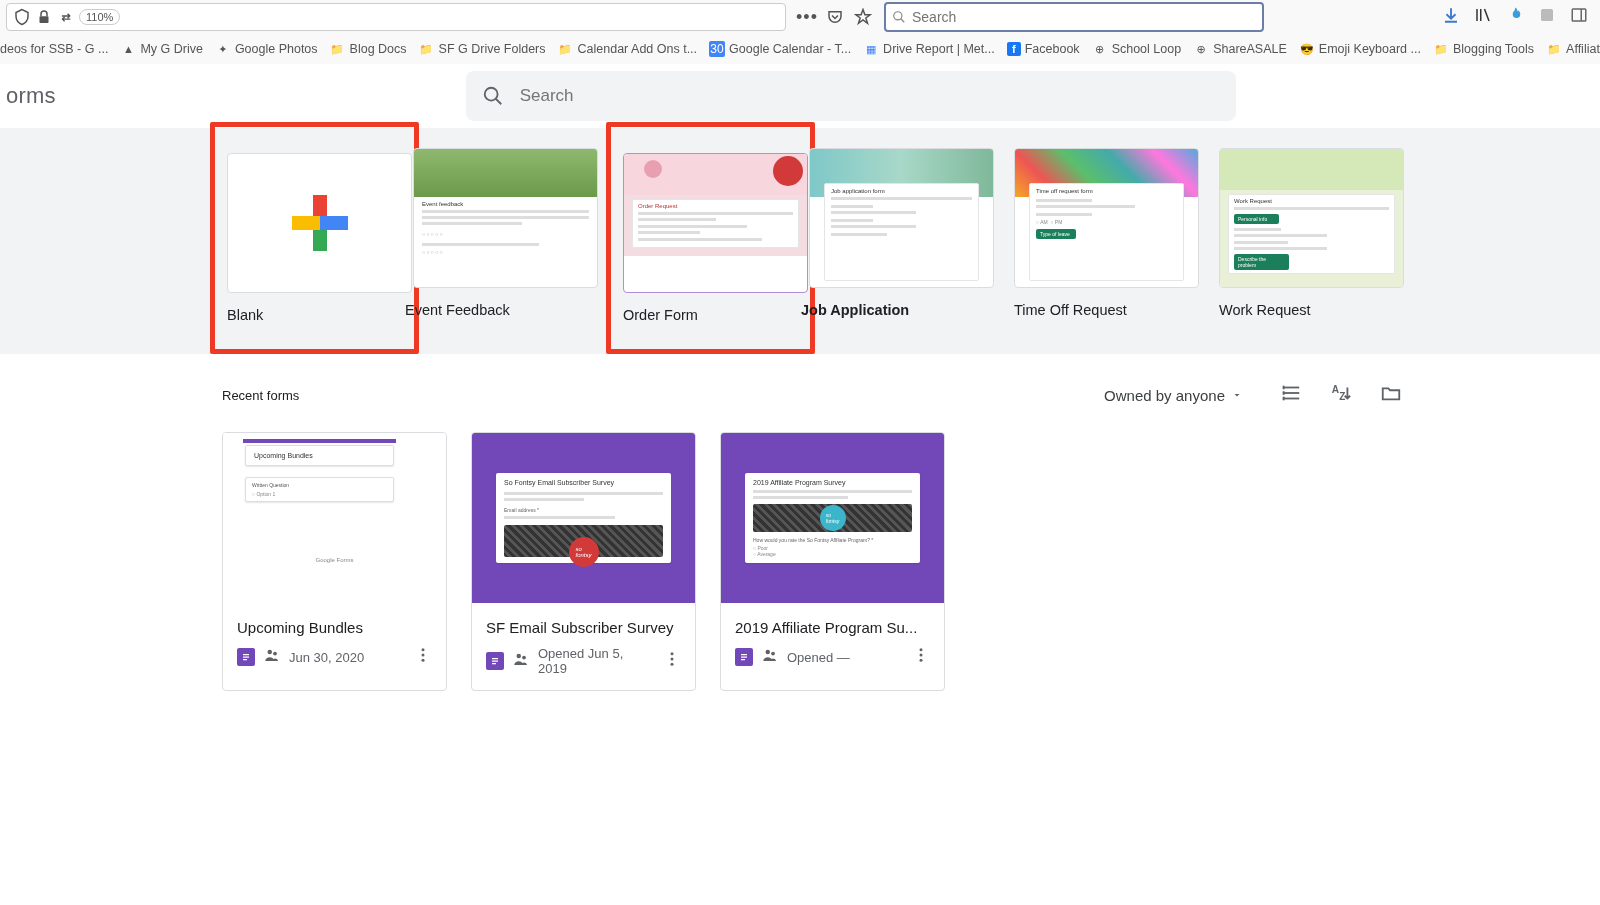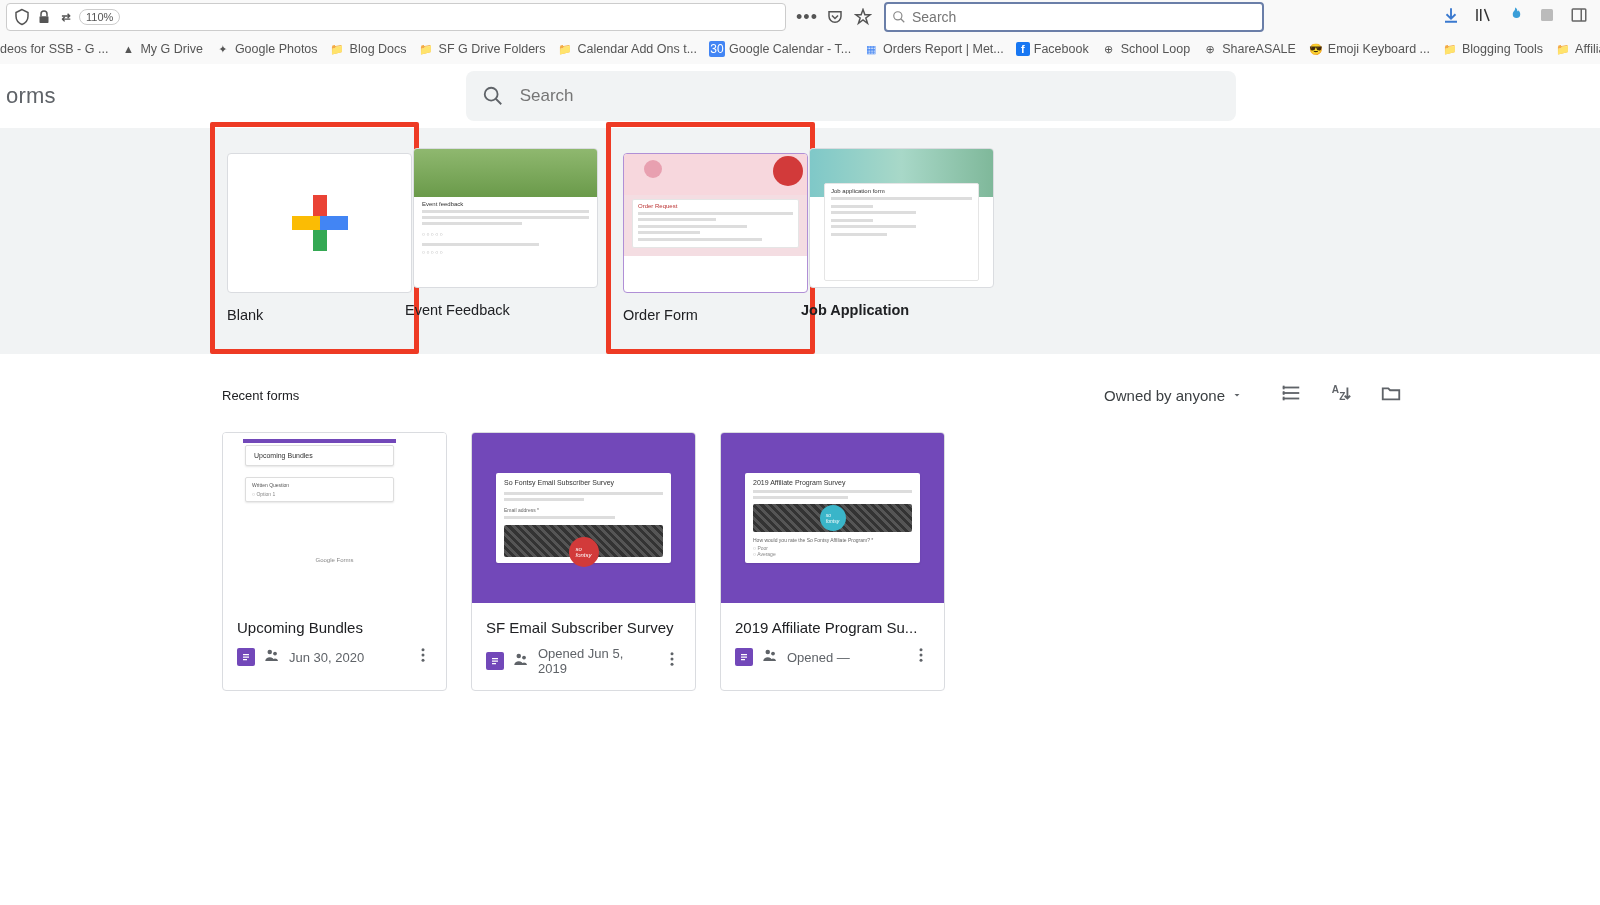--- a/index.html
+++ b/index.html
@@ -177,21 +177,21 @@
   <div class="bm">
       <span class="favicon">📁</span>
       <span>Calendar Add Ons t...</span>
     </div>
   <div class="bm">
       <span class="favicon" style="background:#4285f4;color:#fff;border-radius:2px;width:16px;height:16px;font-size:12px;">30</span>
       <span>Google Calendar - T...</span>
     </div>
   <div class="bm">
       <span class="favicon" style="color:#4285f4;">▦</span>
-      <span>Orders Report | Met...</span>
+      <span>Drive Report | Met...</span>
     </div>
   <div class="bm">
       <span class="favicon" style="background:#1877f2;color:#fff;border-radius:2px;width:14px;height:14px;font-weight:bold;">f</span>
       <span>Facebook</span>
     </div>
   <div class="bm">
       <span class="favicon">⊕</span>
       <span>School Loop</span>
     </div>
   <div class="bm">
@@ -298,21 +298,57 @@
                 <div class="mock-line" style="width:60%"></div>
                 <div class="mock-line" style="width:30%;margin-top:5px"></div>
                 <div class="mock-line" style="width:60%"></div>
                 <div class="mock-line" style="width:40%;margin-top:5px"></div>
               </div>
             </div>
           </div>
           <div class="template-label" style="margin-left:-8px;font-weight:bold;">Job Application</div>
         </div>
 
-
+        <div class="template-card">
+          <div class="template-thumb">
+            <div class="thumb-mock">
+              <div style="height:35%;background:linear-gradient(45deg,#f5a623 0%,#e55 20%,#5bbf6b 40%,#4aa 60%,#f7d 80%,#5ad 100%);"></div>
+              <div class="mock-card" style="top:34px;left:14px;right:14px;bottom:6px;">
+                <div class="mock-title">Time off request form</div>
+                <div class="mock-line" style="width:40%;margin-top:5px"></div>
+                <div class="mock-line" style="width:70%"></div>
+                <div class="mock-line" style="width:40%;margin-top:5px"></div>
+                <div style="font-size:5px;color:#888;margin-top:2px;">○ AM&nbsp;&nbsp;○ PM</div>
+                <div style="background:#1a7f5a;color:#fff;font-size:5px;padding:2px 4px;border-radius:2px;width:40px;margin-top:4px;">Type of leave</div>
+              </div>
+            </div>
+          </div>
+          <div class="template-label">Time Off Request</div>
+        </div>
+
+        <div class="template-card">
+          <div class="template-thumb">
+            <div class="thumb-mock">
+              <div style="height:30%;background:#d5e8b8;"></div>
+              <div style="background:#e8f0d8;padding:4px 8px 8px;height:70%;">
+                <div class="mock-card" style="position:static;padding:3px 5px;">
+                  <div class="mock-title">Work Request</div>
+                  <div class="mock-line"></div>
+                  <div style="background:#1a7f5a;color:#fff;font-size:5px;padding:2px 4px;border-radius:2px;width:45px;margin-top:4px;">Personal info</div>
+                  <div class="mock-line" style="width:30%;margin-top:4px"></div>
+                  <div class="mock-line" style="width:60%"></div>
+                  <div class="mock-line" style="width:35%;margin-top:4px"></div>
+                  <div class="mock-line" style="width:60%"></div>
+                  <div style="background:#1a7f5a;color:#fff;font-size:5px;padding:2px 4px;border-radius:2px;width:55px;margin-top:4px;">Describe the problem</div>
+                </div>
+              </div>
+            </div>
+          </div>
+          <div class="template-label">Work Request</div>
+        </div>
       </div>
     </div>
   </div>
 
   <div class="recent-section">
     <div class="recent-inner">
       <div class="recent-head">
         <h2>Recent forms</h2>
         <div class="recent-controls">
           <div class="owned-dd">

